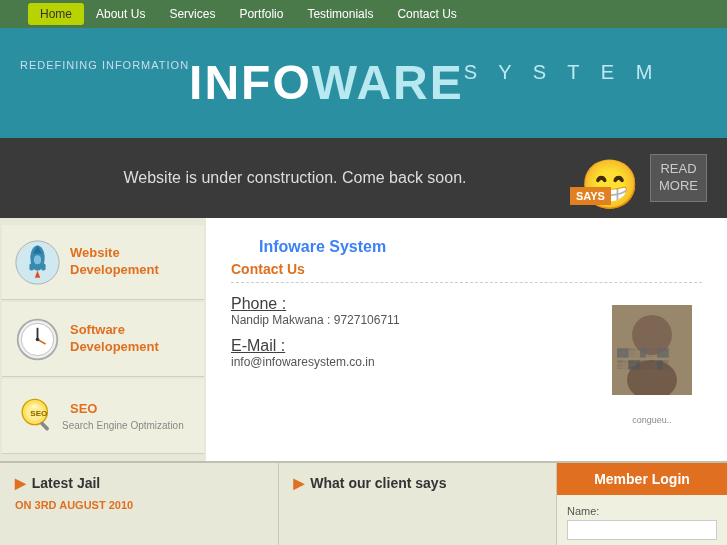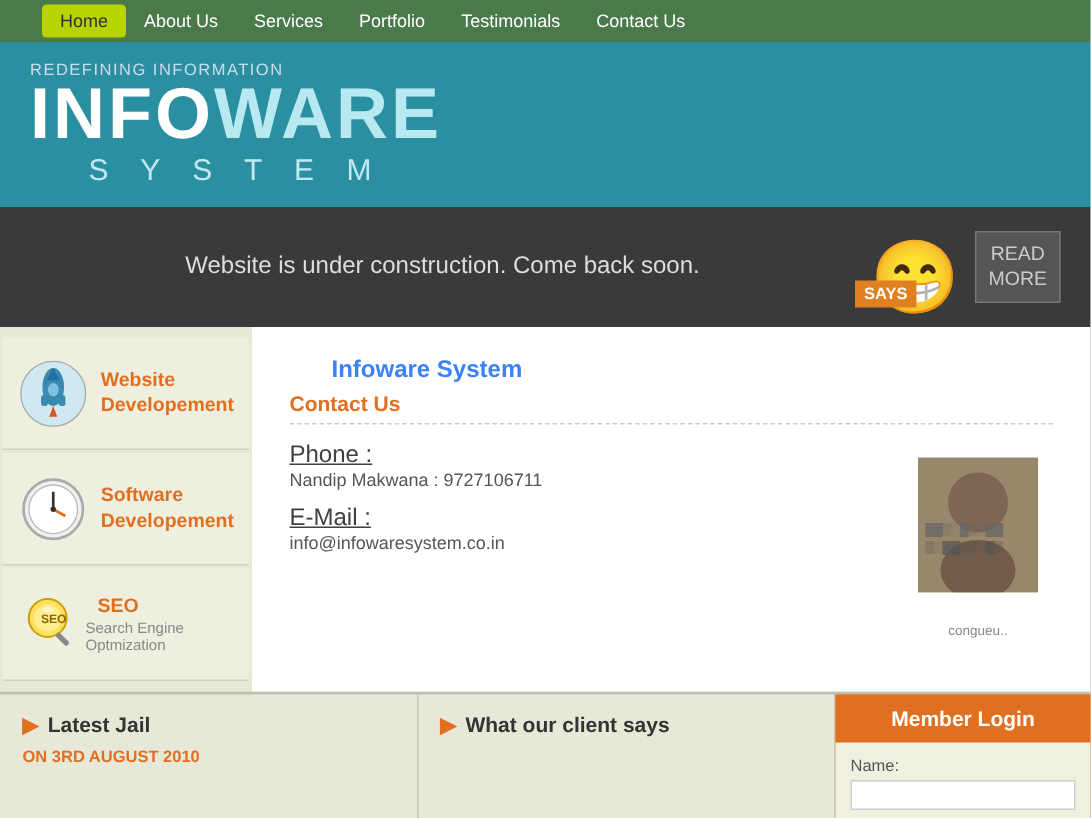--- a/index.html
+++ b/index.html
@@ -5,38 +5,38 @@
     * { margin: 0; padding: 0; box-sizing: border-box; }
     body { font-family: Arial, sans-serif; font-size: 13px; width: 727px; background: #c8c8c8; }
 
     
     #nav { background: #4a7a4a; height: 28px; display: flex; align-items: center; padding: 0 28px; }
     .nav-item { color: #fff; font-size: 12px; padding: 4px 12px; cursor: pointer; text-decoration: none; }
     .nav-item.active { background: #b8d400; color: #333; border-radius: 3px; }
 
     
     #header { background: #2a8fa0; height: 110px; display: flex; align-items: center; padding: 10px 20px; }
-    #logo-area { display: flex; flex-direction: column; }
+    #logo-area { display: flex; flex-direction: row; }
     .logo-top { color: #cde; font-size: 11px; letter-spacing: 1px; }
     .logo-main { color: #fff; font-size: 48px; font-weight: bold; letter-spacing: 2px; line-height: 1; }
     .logo-sub { color: #c0e8f0; font-size: 20px; letter-spacing: 8px; margin-top: 2px; text-align: center; }
 
     
     #banner { background: #3a3a3a; height: 80px; display: flex; align-items: center; padding: 0 20px; position: relative; }
     #banner-emoji { width: 80px; height: 70px; position: relative; display: flex; align-items: flex-end; }
     .says-tag { background: #e08020; color: #fff; font-size: 11px; font-weight: bold; padding: 3px 6px; position: absolute; bottom: 8px; left: 0; z-index: 2; }
     .emoji-face { font-size: 48px; margin-left: 10px; }
     #banner-text { flex: 1; text-align: center; color: #ddd; font-size: 16px; }
     #read-more-btn { background: #555; border: 1px solid #777; color: #ccc; font-size: 13px; padding: 6px 8px; text-align: center; cursor: pointer; line-height: 1.3; }
 
     
     #main { display: flex; background: #e8e8d8; min-height: 230px; }
 
     
-    #sidebar { width: 168px; background: #e8e8d8; padding: 5px 0; }
+    #sidebar { width: 206px; background: #e8e8d8; padding: 5px 0; }
     .sidebar-item { display: flex; align-items: center; padding: 12px 10px; border-bottom: 1px solid #d0d0c0; background: #efefdf; margin: 2px; }
     .sidebar-icon { width: 50px; height: 50px; display: flex; align-items: center; justify-content: center; font-size: 30px; }
     .sidebar-label { margin-left: 8px; color: #e07020; font-size: 13px; font-weight: bold; line-height: 1.3; }
     .sidebar-sublabel { color: #888; font-size: 10px; margin-top: 2px; }
 
     
     #content { flex: 1; padding: 20px 25px; background: #fff; }
     #content h2 { font-size: 16px; color: #3b82f6; margin-bottom: 5px; margin-left: 28px; }
     .contact-title { color: #e07020; font-size: 14px; font-weight: bold; border-bottom: 1px dashed #ccc; padding-bottom: 5px; margin-bottom: 12px; }
     .address { color: #555; font-size: 12px; line-height: 1.7; margin-bottom: 12px; }

